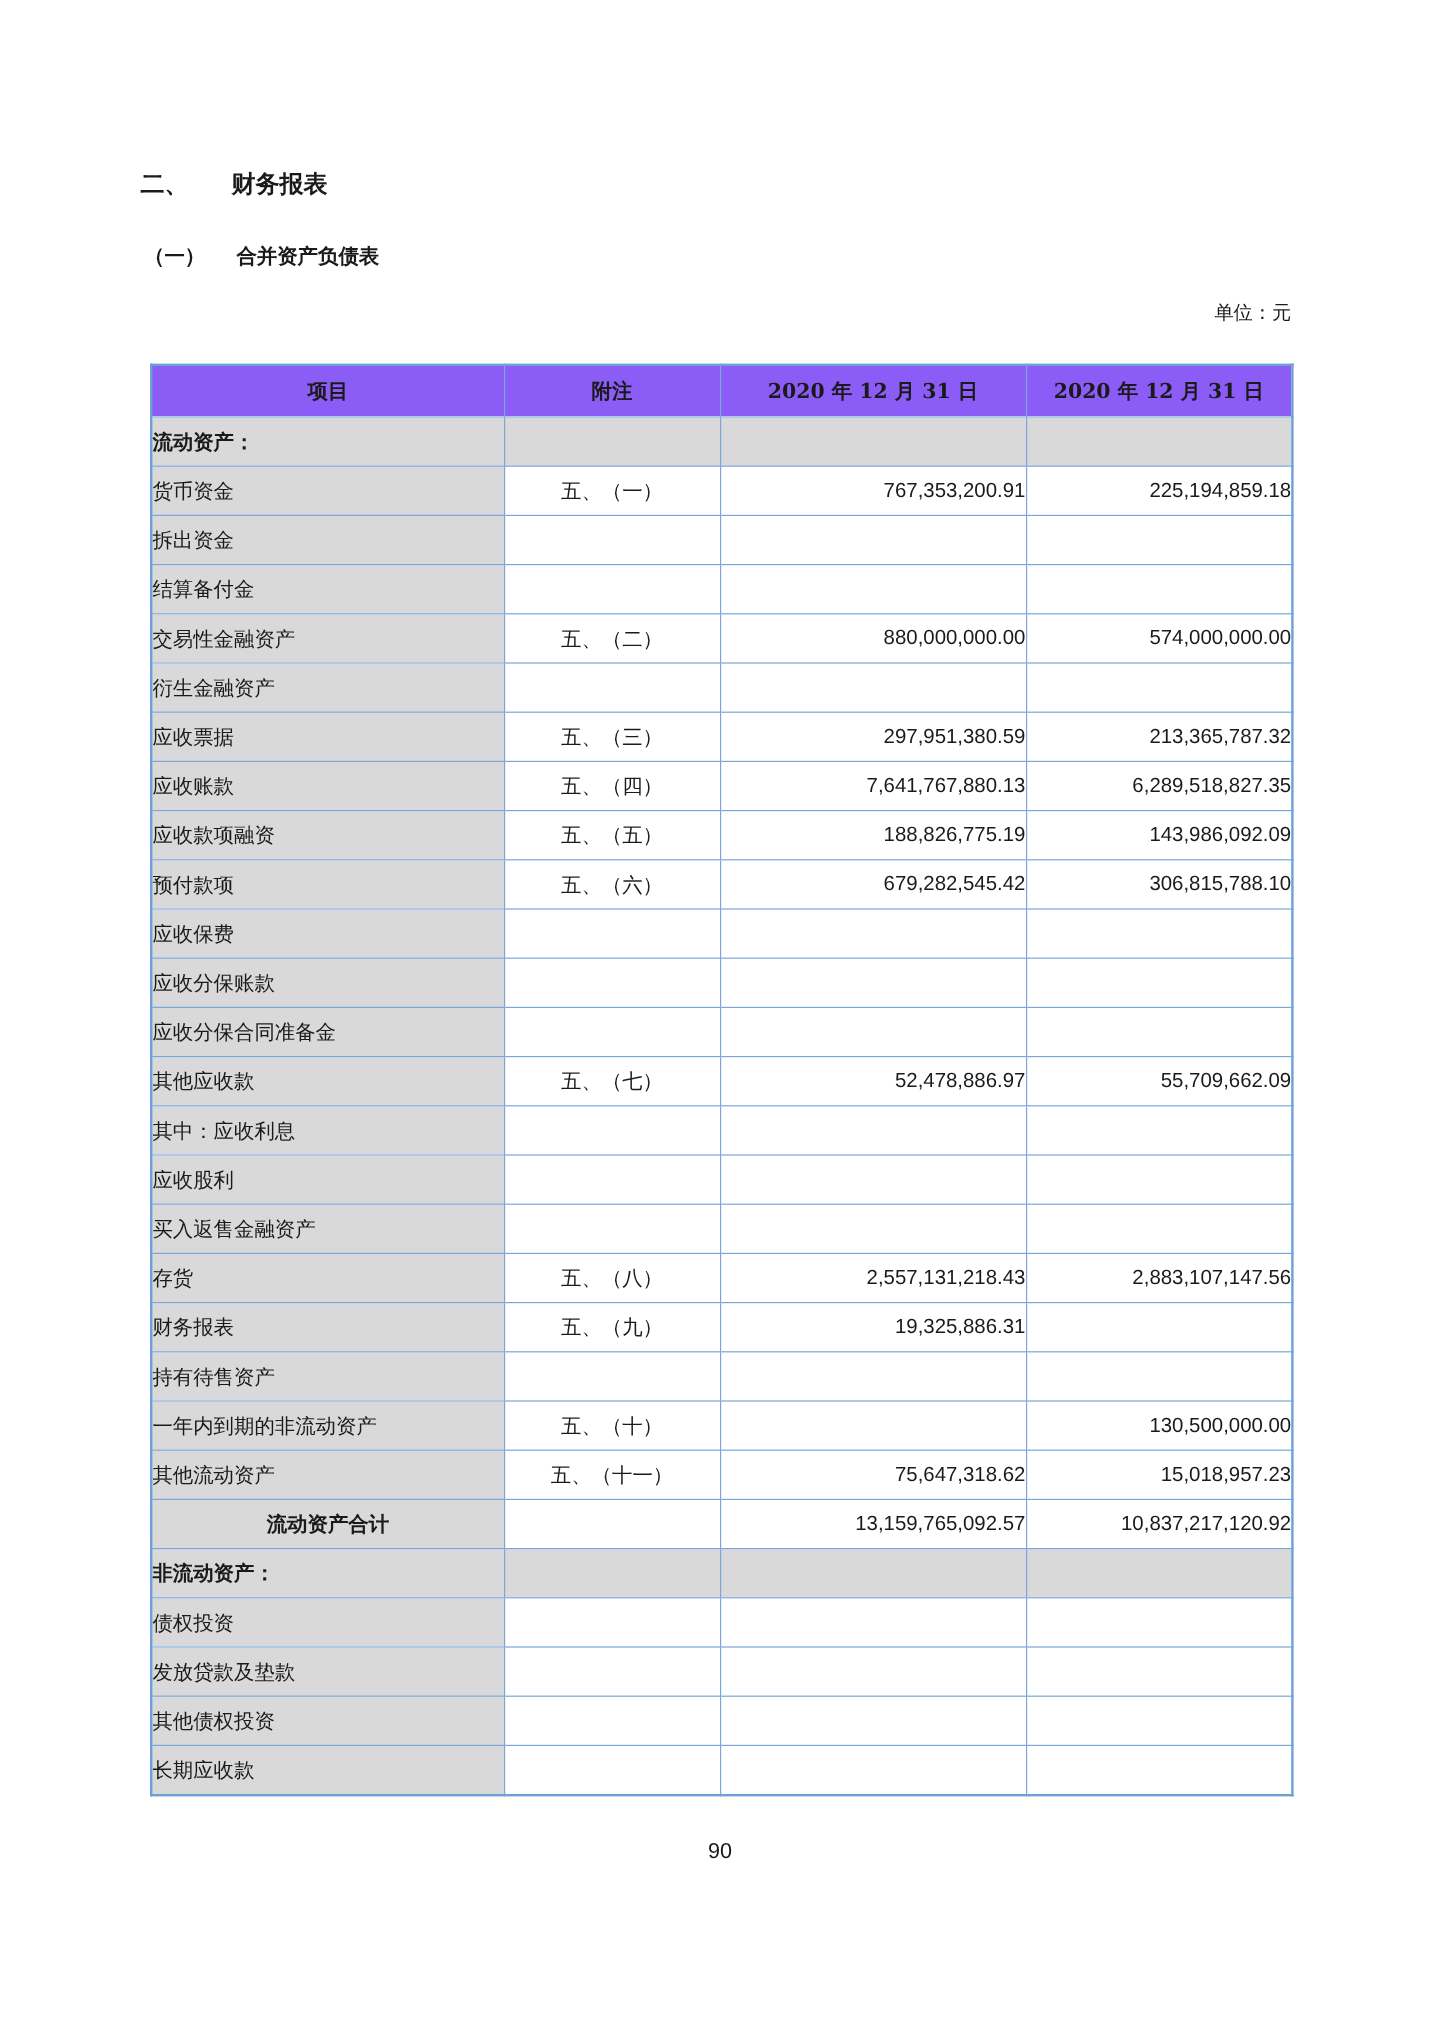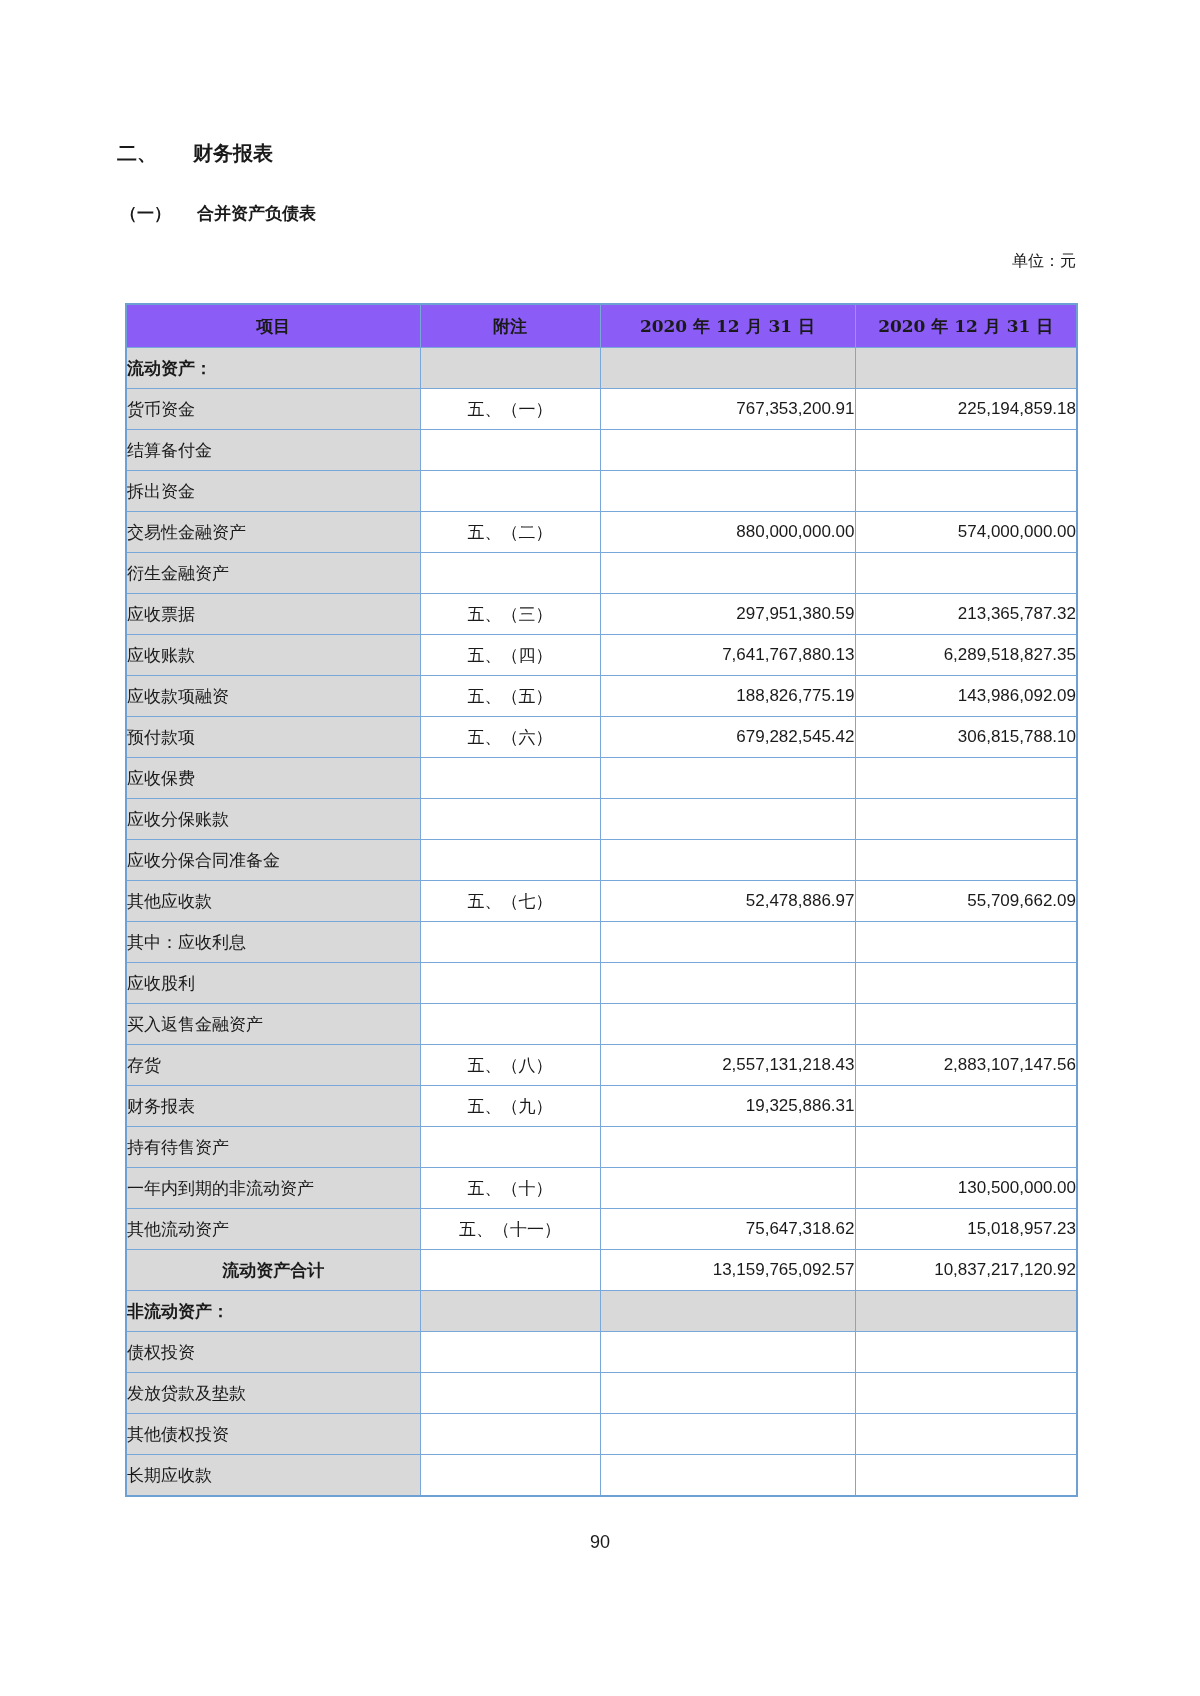--- a/index.html
+++ b/index.html
@@ -129,27 +129,27 @@
           <td class="num"></td>
           <td class="num"></td>
         </tr>
         <tr class="item">
           <td class="label">货币资金</td>
           <td class="note">五、（一）</td>
           <td class="num">767,353,200.91</td>
           <td class="num">225,194,859.18</td>
         </tr>
         <tr class="item">
+          <td class="label">拆出资金</td>
+          <td class="note"></td>
+          <td class="num"></td>
+          <td class="num"></td>
+        </tr>
+        <tr class="item">
           <td class="label">结算备付金</td>
-          <td class="note"></td>
-          <td class="num"></td>
-          <td class="num"></td>
-        </tr>
-        <tr class="item">
-          <td class="label">拆出资金</td>
           <td class="note"></td>
           <td class="num"></td>
           <td class="num"></td>
         </tr>
         <tr class="item">
           <td class="label">交易性金融资产</td>
           <td class="note">五、（二）</td>
           <td class="num">880,000,000.00</td>
           <td class="num">574,000,000.00</td>
         </tr>

